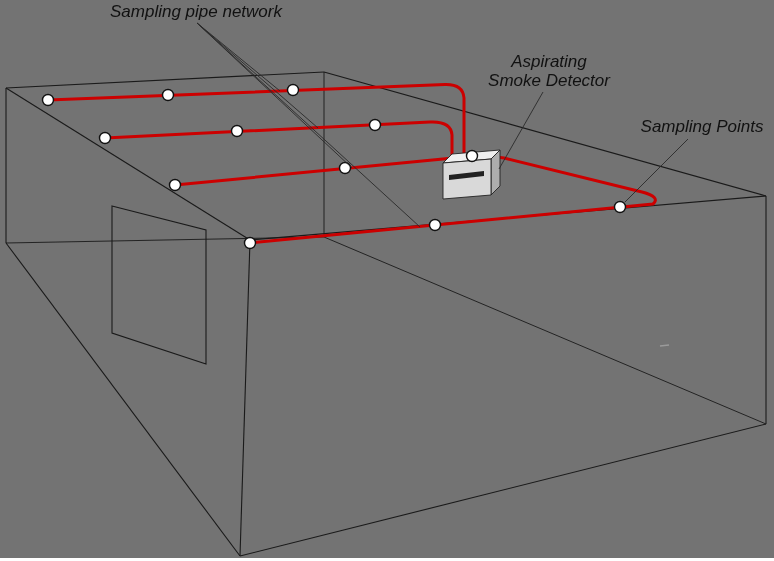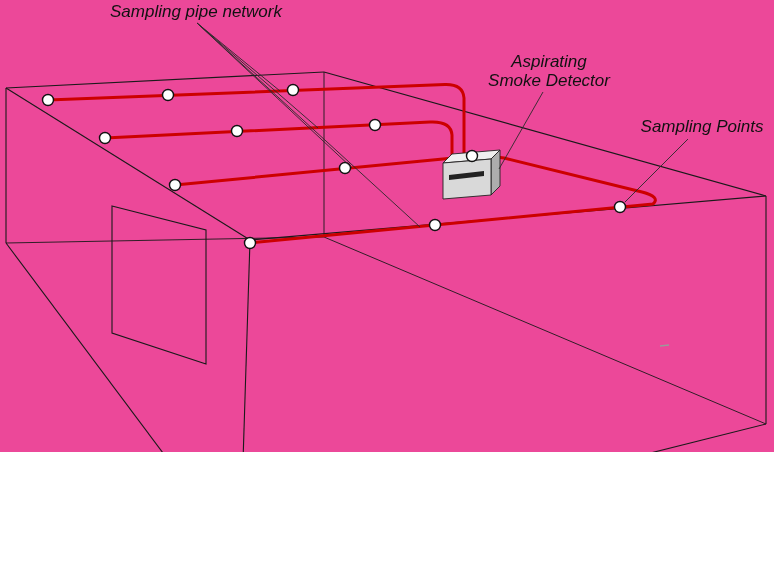--- a/index.html
+++ b/index.html
@@ -1,16 +1,16 @@
 <!DOCTYPE html>
 <html><head>
 <meta charset="utf-8">
 <style>
   html,body{margin:0;padding:0;background:#ffffff;}
-  .stage{position:relative;width:774px;height:452px;background:#ec4899;overflow:hidden;text-align:right;}
+  .stage{position:relative;width:774px;height:558px;background:#737373;overflow:hidden;text-align:right;}
   svg{display:block;}
   .wire{stroke:#1a1a1a;stroke-width:1.1;fill:none;}
   .hidden-edge{stroke:#1a1a1a;stroke-width:0.9;fill:none;}
   .pipe{fill:none;stroke-width:3;stroke-linecap:round;stroke-linejoin:round;}
   .leader{stroke:#2a2a2a;stroke-width:0.9;fill:none;}
   .sp{fill:#ffffff;stroke:#111111;stroke-width:1.4;}
   .lbl{font-family:"Liberation Sans",sans-serif;font-style:italic;font-size:17px;fill:#111111;}
   .outline{stroke:#222222;stroke-width:0.9;}
 </style>
 </head>

